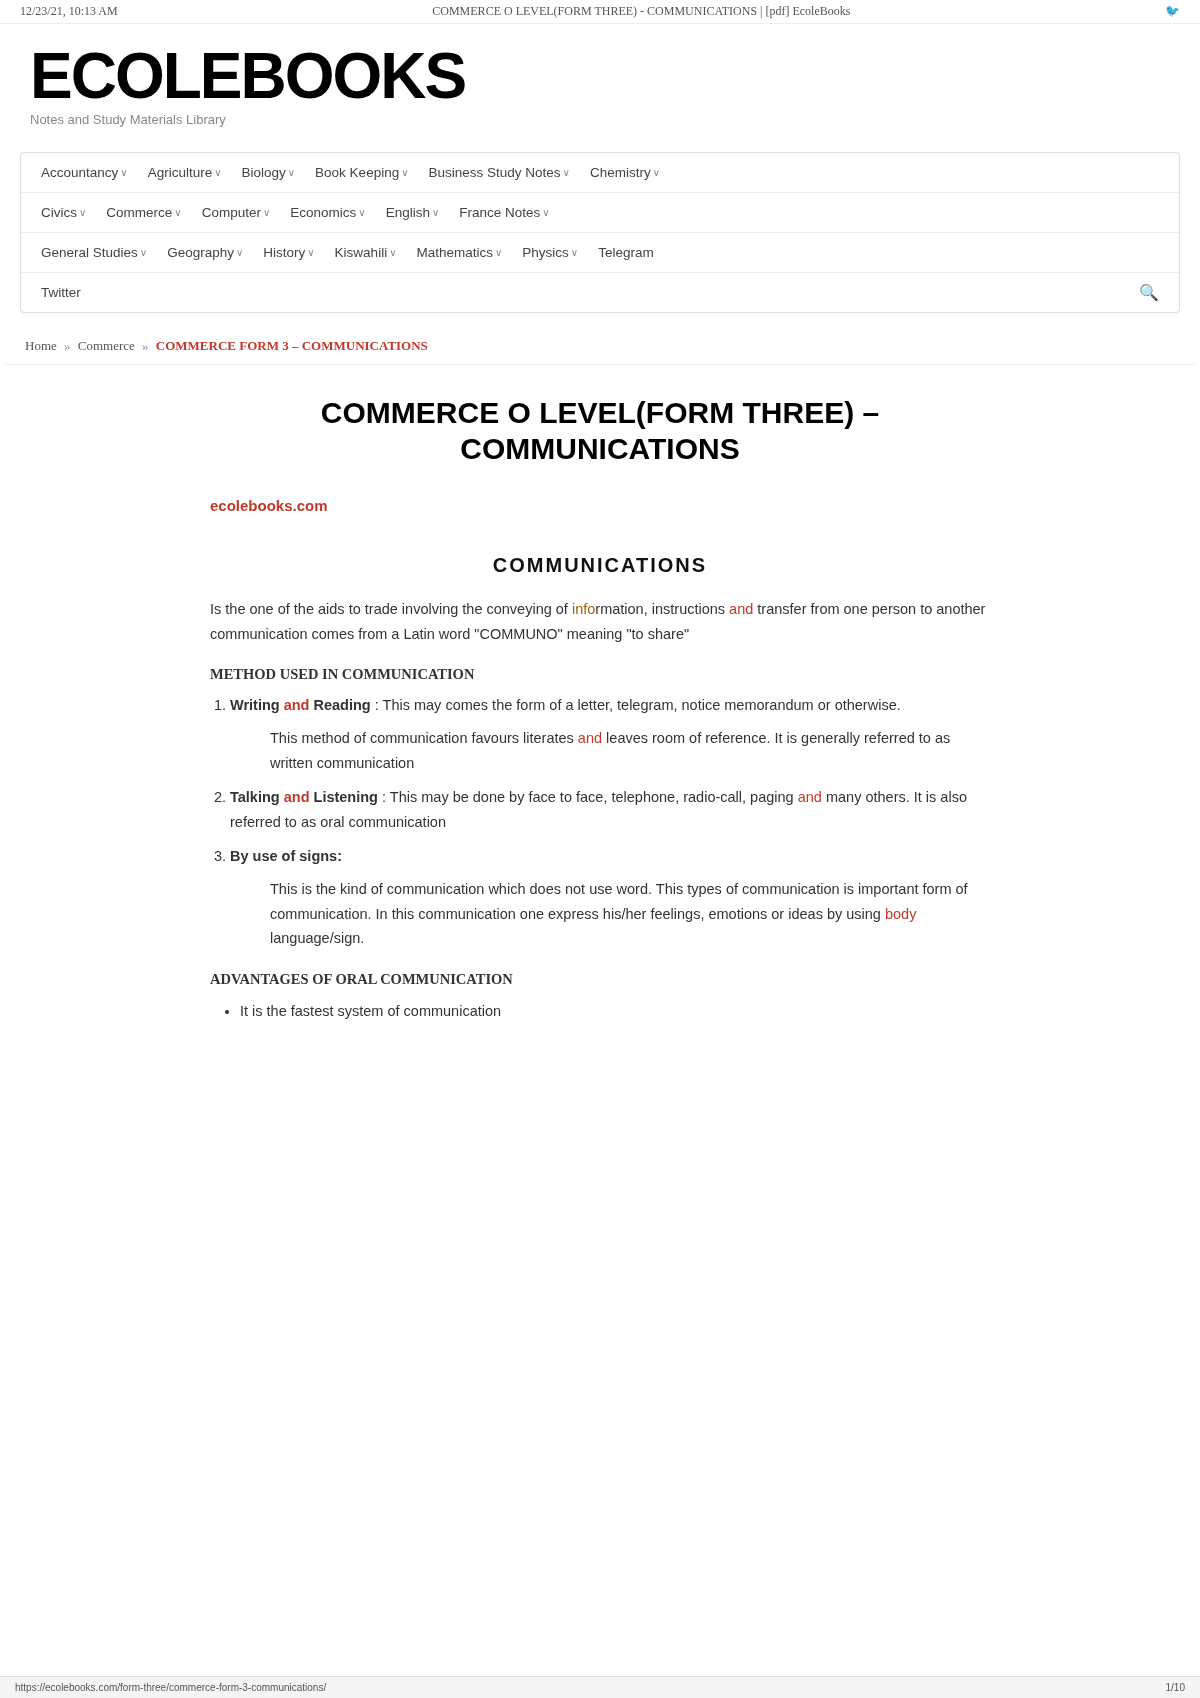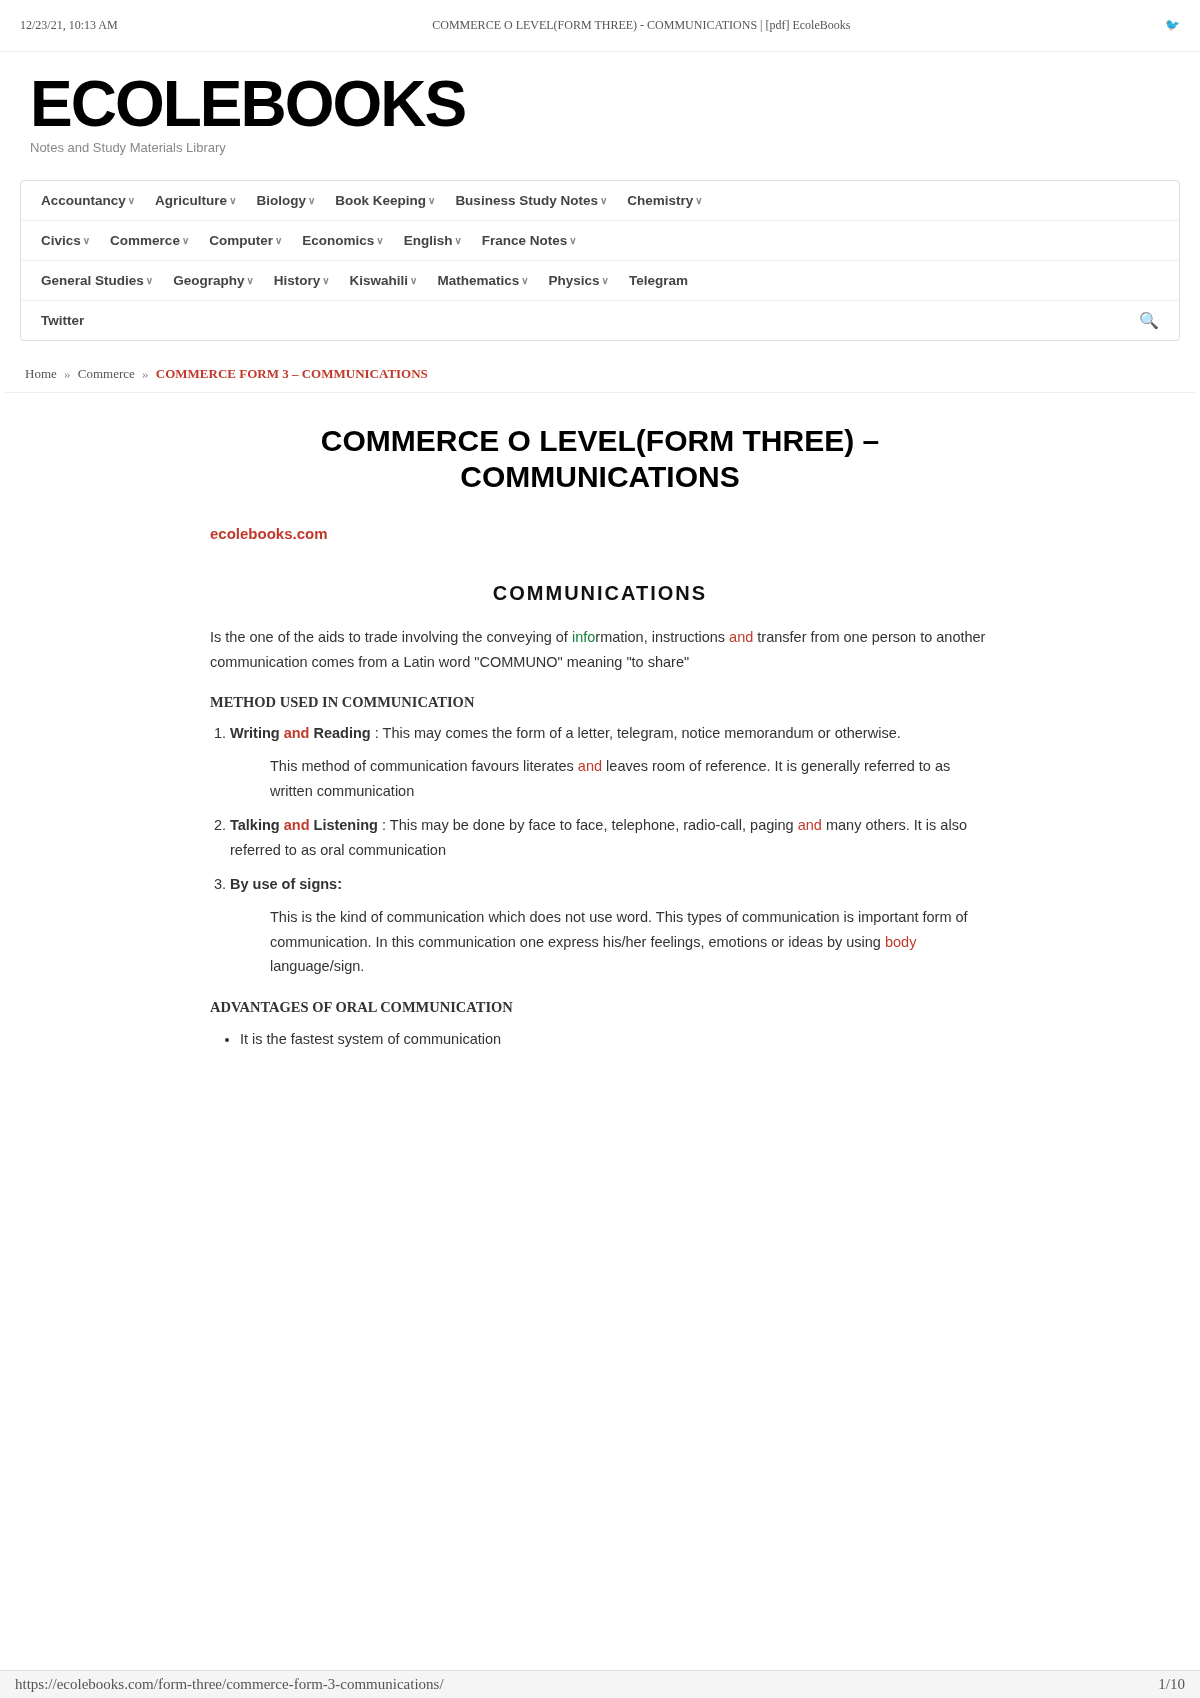--- a/index.html
+++ b/index.html
@@ -8,21 +8,21 @@
       font-size: 15px;
       color: #333;
       background: #fff;
     }
 
     
     .top-bar {
       display: flex;
       justify-content: space-between;
       align-items: center;
-      padding: 18px 20px;
+      padding: 4px 20px;
       font-size: 12px;
       color: #555;
       border-bottom: 1px solid #eee;
     }
 
     
     .site-header {
       padding: 20px 30px 10px 30px;
     }
     .site-logo {
@@ -46,21 +46,20 @@
       border-radius: 4px;
       margin: 15px 20px;
       padding: 0;
     }
     .nav-row {
       display: flex;
       flex-wrap: wrap;
       align-items: flex-start;
       padding: 4px 10px;
       border-bottom: 1px solid #eee;
-      font-weight: bold;
     }
     .nav-row:last-child {
       border-bottom: none;
     }
     .nav-item {
       padding: 8px 10px;
       font-size: 13.5px;
       color: #444;
       cursor: pointer;
       white-space: nowrap;
@@ -147,21 +146,21 @@
     }
 
     .intro-text {
       font-size: 14.5px;
       line-height: 1.7;
       margin-bottom: 20px;
       font-family: Arial, sans-serif;
     }
 
     .highlight-red { color: #c0392b; }
-    .highlight-blue { color: #15803d; }
+    .highlight-blue { color: #a16207; }
 
     .subsection-title {
       font-size: 14.5px;
       font-weight: 900;
       font-family: Liberation Serif, serif;
       margin: 20px 0 10px 0;
       text-transform: uppercase;
     }
 
     .numbered-list {
@@ -203,23 +202,23 @@
     .footer-bar {
       position: fixed;
       bottom: 0;
       left: 0;
       right: 0;
       background: #f5f5f5;
       border-top: 1px solid #ddd;
       padding: 5px 15px;
       display: flex;
       justify-content: space-between;
-      font-size: 15px;
-      color: #555;
-      font-family: Liberation Serif, serif;
+      font-size: 10px;
+      color: #555;
+      font-family: Liberation Sans, sans-serif;
     }
   </style>
 </head>
 <body>
 
 <div class="top-bar">
   <span>12/23/21, 10:13 AM</span>
   <span>COMMERCE O LEVEL(FORM THREE) - COMMUNICATIONS | [pdf] EcoleBooks</span>
   <span>🐦</span>
 </div>

